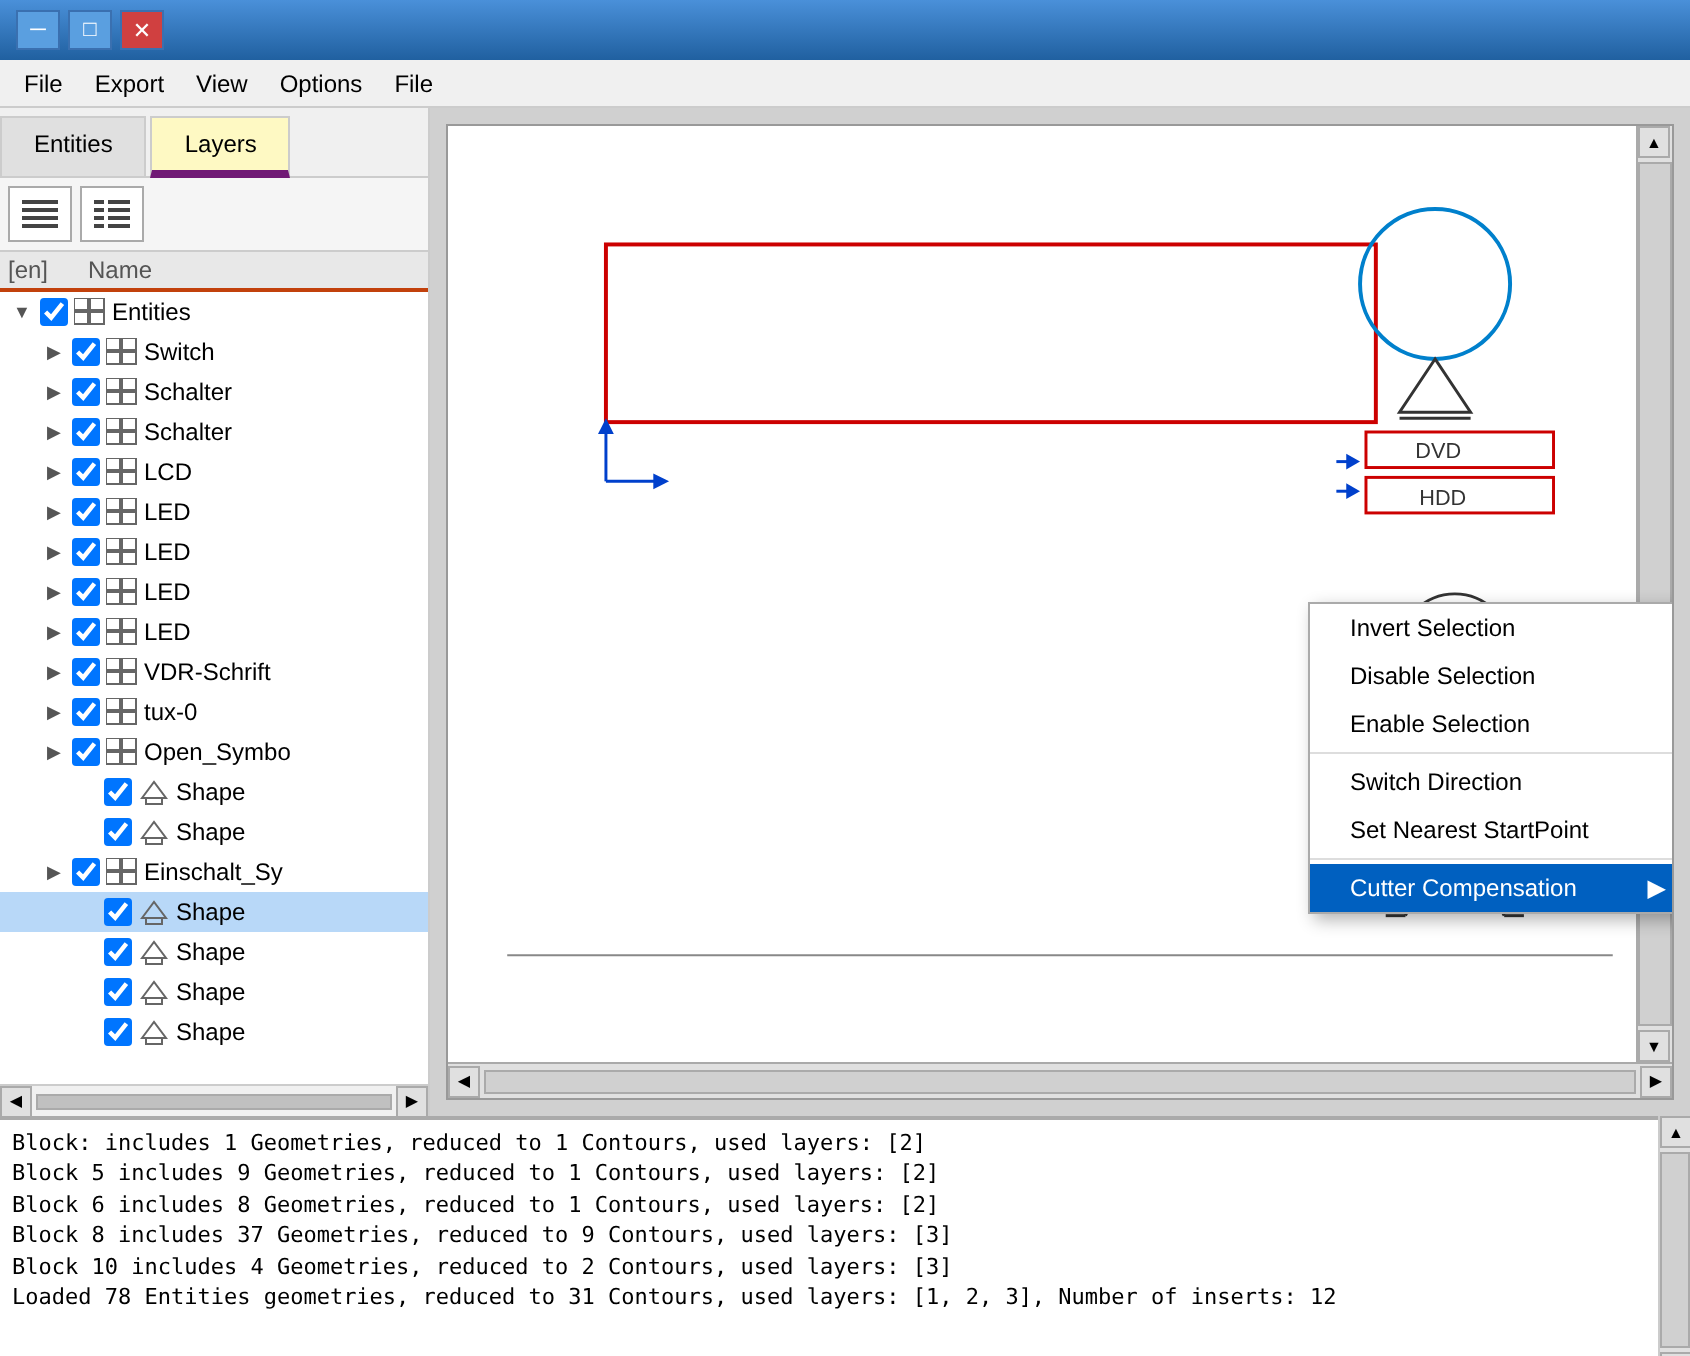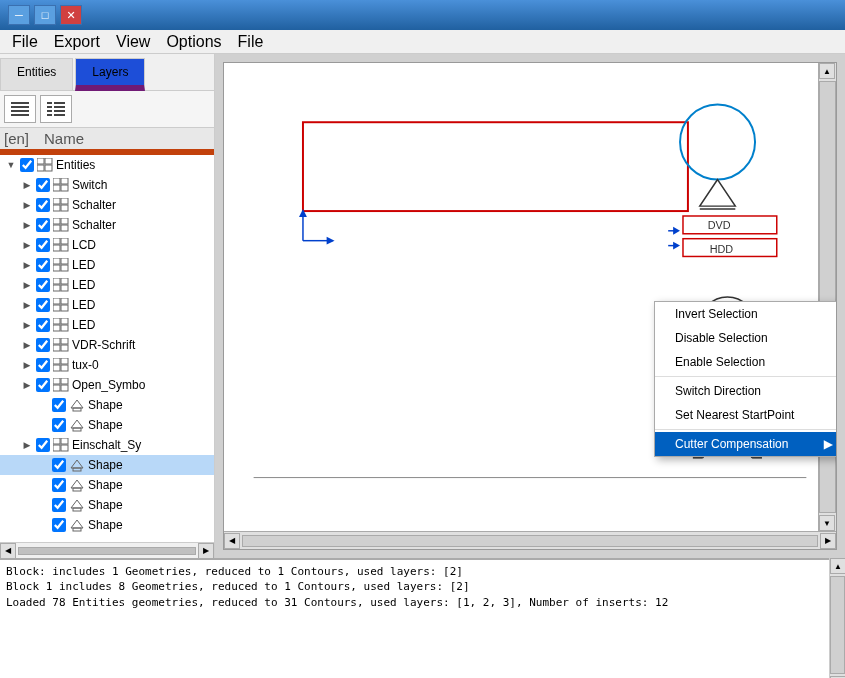--- a/index.html
+++ b/index.html
@@ -33,21 +33,21 @@
       background: #f0f0f0;
       border-bottom: 1px solid #ccc;
       height: 24px;
       display: flex;
       align-items: center;
       padding: 0 4px;
     }
     .menu-item {
       padding: 2px 8px;
       cursor: pointer;
-      font-size: 16px;
+      font-size: 12px;
     }
 
     
     #main-layout {
       display: flex;
       height: calc(678px - 30px - 24px - 120px);
       width: 100%;
       justify-content: center;
     }
 
@@ -72,22 +72,22 @@
       padding: 6px 16px;
       cursor: pointer;
       border: 1px solid #ccc;
       border-bottom: none;
       font-size: 12px;
       background: #e0e0e0;
       margin-right: 2px;
       margin-top: 4px;
     }
     .tab.active {
-      background: #1d4ed8;
-      border-bottom: 6px solid #701a75;
+      background: #fef9c3;
+      border-bottom: 4px solid #701a75;
       margin-bottom: -1px;
       z-index: 1;
     }
 
     
     #panel-toolbar {
       display: flex;
       padding: 4px;
       border-bottom: 1px solid #ccc;
       background: #f5f5f5;
@@ -105,23 +105,23 @@
     
     #tree-container {
       flex: 1;
       overflow-y: auto;
       overflow-x: auto;
       background: white;
     }
     #tree-header {
       display: flex;
       background: #e8e8e8;
-      border-bottom: 6px solid #c2410c;
+      border-bottom: 2px solid #c2410c;
       padding: 2px 4px;
-      font-size: 15px;
+      font-size: 12px;
       color: #555;
       position: sticky; top: 0;
     }
     #tree-header .col-lang { width: 40px; }
     #tree-header .col-name { flex: 1; }
 
     .tree-row {
       display: flex;
       align-items: center;
       padding: 1px 0;
@@ -672,21 +672,24 @@
         <div class="vscroll-btn">▼</div>
       </div>
     </div>
   </div>
 </div>
 
 <div id="bottom-area">
   <div id="log-area" style="padding-right: 20px;">
 
   <div>Block: includes 1 Geometries, reduced to 1 Contours, used layers: [2]</div>
-      <div>Block 1 includes 8 Geometries, reduced to 1 Contours, used layers: [2]</div>
+      <div>Block 5 includes 9 Geometries, reduced to 1 Contours, used layers: [2]</div>
+      <div>Block 6 includes 8 Geometries, reduced to 1 Contours, used layers: [2]</div>
+      <div>Block 8 includes 37 Geometries, reduced to 9 Contours, used layers: [3]</div>
+      <div>Block 10 includes 4 Geometries, reduced to 2 Contours, used layers: [3]</div>
       <div>Loaded 78 Entities geometries, reduced to 31 Contours, used layers: [1, 2, 3], Number of inserts: 12</div>
     </div>
   <div id="log-vscroll" style="display:flex;flex-direction:column;">
     <div class="vscroll-btn">▲</div>
     <div class="vscroll-track" style="flex:1;background:#d0d0d0;"></div>
     <div class="vscroll-btn">▼</div>
   </div>
 </div>
 
 </body></html>

